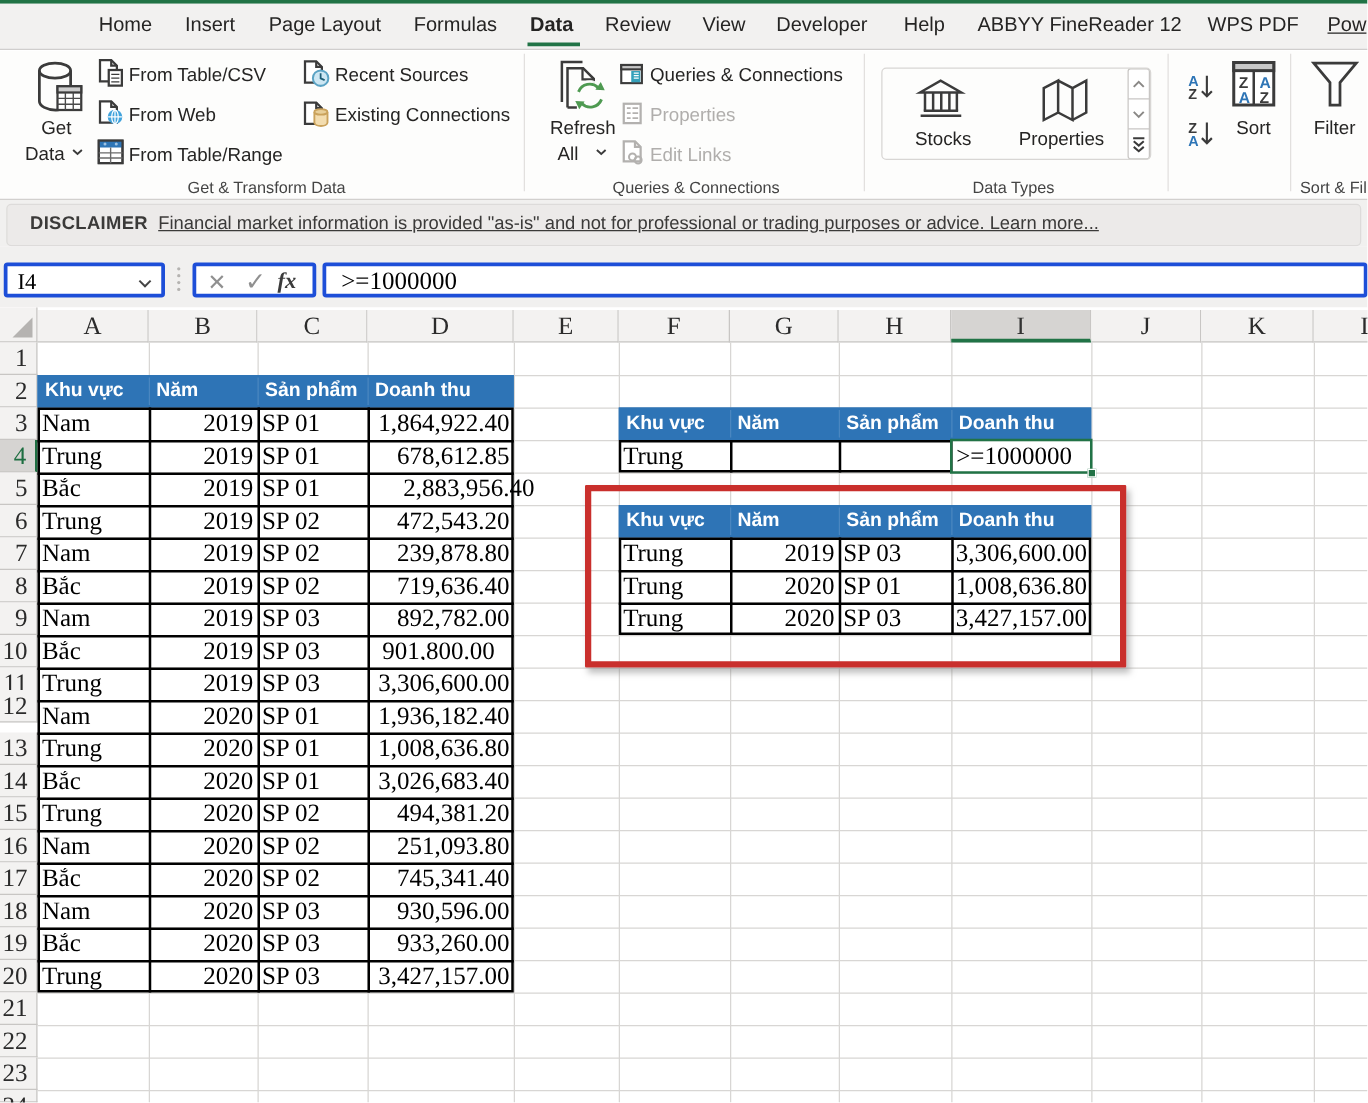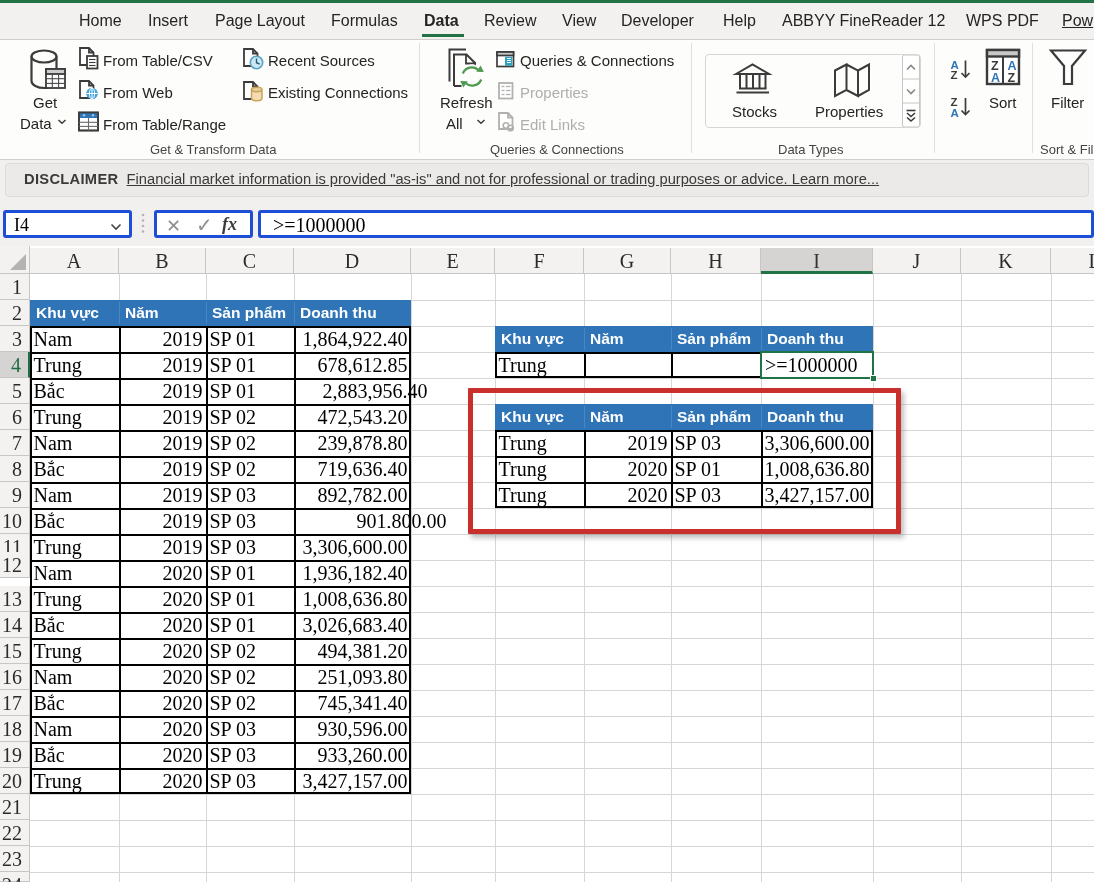--- a/index.html
+++ b/index.html
@@ -356,21 +356,21 @@
 <div class="cell" style="left:119px;top:210px;width:87px;height:26px;text-align:right;padding-right:3.5px;">2019</div>
 <div class="cell" style="left:206px;top:210px;width:88px;height:26px;text-align:left;padding-left:3.5px;">SP 02</div>
 <div class="cell" style="left:294px;top:210px;width:117px;height:26px;text-align:right;padding-right:3.5px;">719,636.40</div>
 <div class="cell" style="left:30px;top:236px;width:89px;height:26px;text-align:left;padding-left:3.5px;">Nam</div>
 <div class="cell" style="left:119px;top:236px;width:87px;height:26px;text-align:right;padding-right:3.5px;">2019</div>
 <div class="cell" style="left:206px;top:236px;width:88px;height:26px;text-align:left;padding-left:3.5px;">SP 03</div>
 <div class="cell" style="left:294px;top:236px;width:117px;height:26px;text-align:right;padding-right:3.5px;">892,782.00</div>
 <div class="cell" style="left:30px;top:262px;width:89px;height:26px;text-align:left;padding-left:3.5px;">Bắc</div>
 <div class="cell" style="left:119px;top:262px;width:87px;height:26px;text-align:right;padding-right:3.5px;">2019</div>
 <div class="cell" style="left:206px;top:262px;width:88px;height:26px;text-align:left;padding-left:3.5px;">SP 03</div>
-<div class="cell" style="left:294px;top:262px;width:117px;height:20px;text-align:right;padding-right:3.5px;margin-left:39px;">901,800.00</div>
+<div class="cell" style="left:294px;top:262px;width:117px;height:20px;text-align:center;padding-right:3.5px;">901,800.00</div>
 <div class="cell" style="left:30px;top:288px;width:89px;height:26px;text-align:left;padding-left:3.5px;">Trung</div>
 <div class="cell" style="left:119px;top:288px;width:87px;height:26px;text-align:right;padding-right:3.5px;">2019</div>
 <div class="cell" style="left:206px;top:288px;width:88px;height:26px;text-align:left;padding-left:3.5px;">SP 03</div>
 <div class="cell" style="left:294px;top:288px;width:117px;height:26px;text-align:right;padding-right:3.5px;">3,306,600.00</div>
 <div class="cell" style="left:30px;top:314px;width:89px;height:26px;text-align:left;padding-left:3.5px;">Nam</div>
 <div class="cell" style="left:119px;top:314px;width:87px;height:26px;text-align:right;padding-right:3.5px;">2020</div>
 <div class="cell" style="left:206px;top:314px;width:88px;height:26px;text-align:left;padding-left:3.5px;">SP 01</div>
 <div class="cell" style="left:294px;top:314px;width:117px;height:26px;text-align:right;padding-right:3.5px;">1,936,182.40</div>
 <div class="cell" style="left:30px;top:340px;width:89px;height:26px;text-align:left;padding-left:3.5px;">Trung</div>
 <div class="cell" style="left:119px;top:340px;width:87px;height:26px;text-align:right;padding-right:3.5px;">2020</div>

